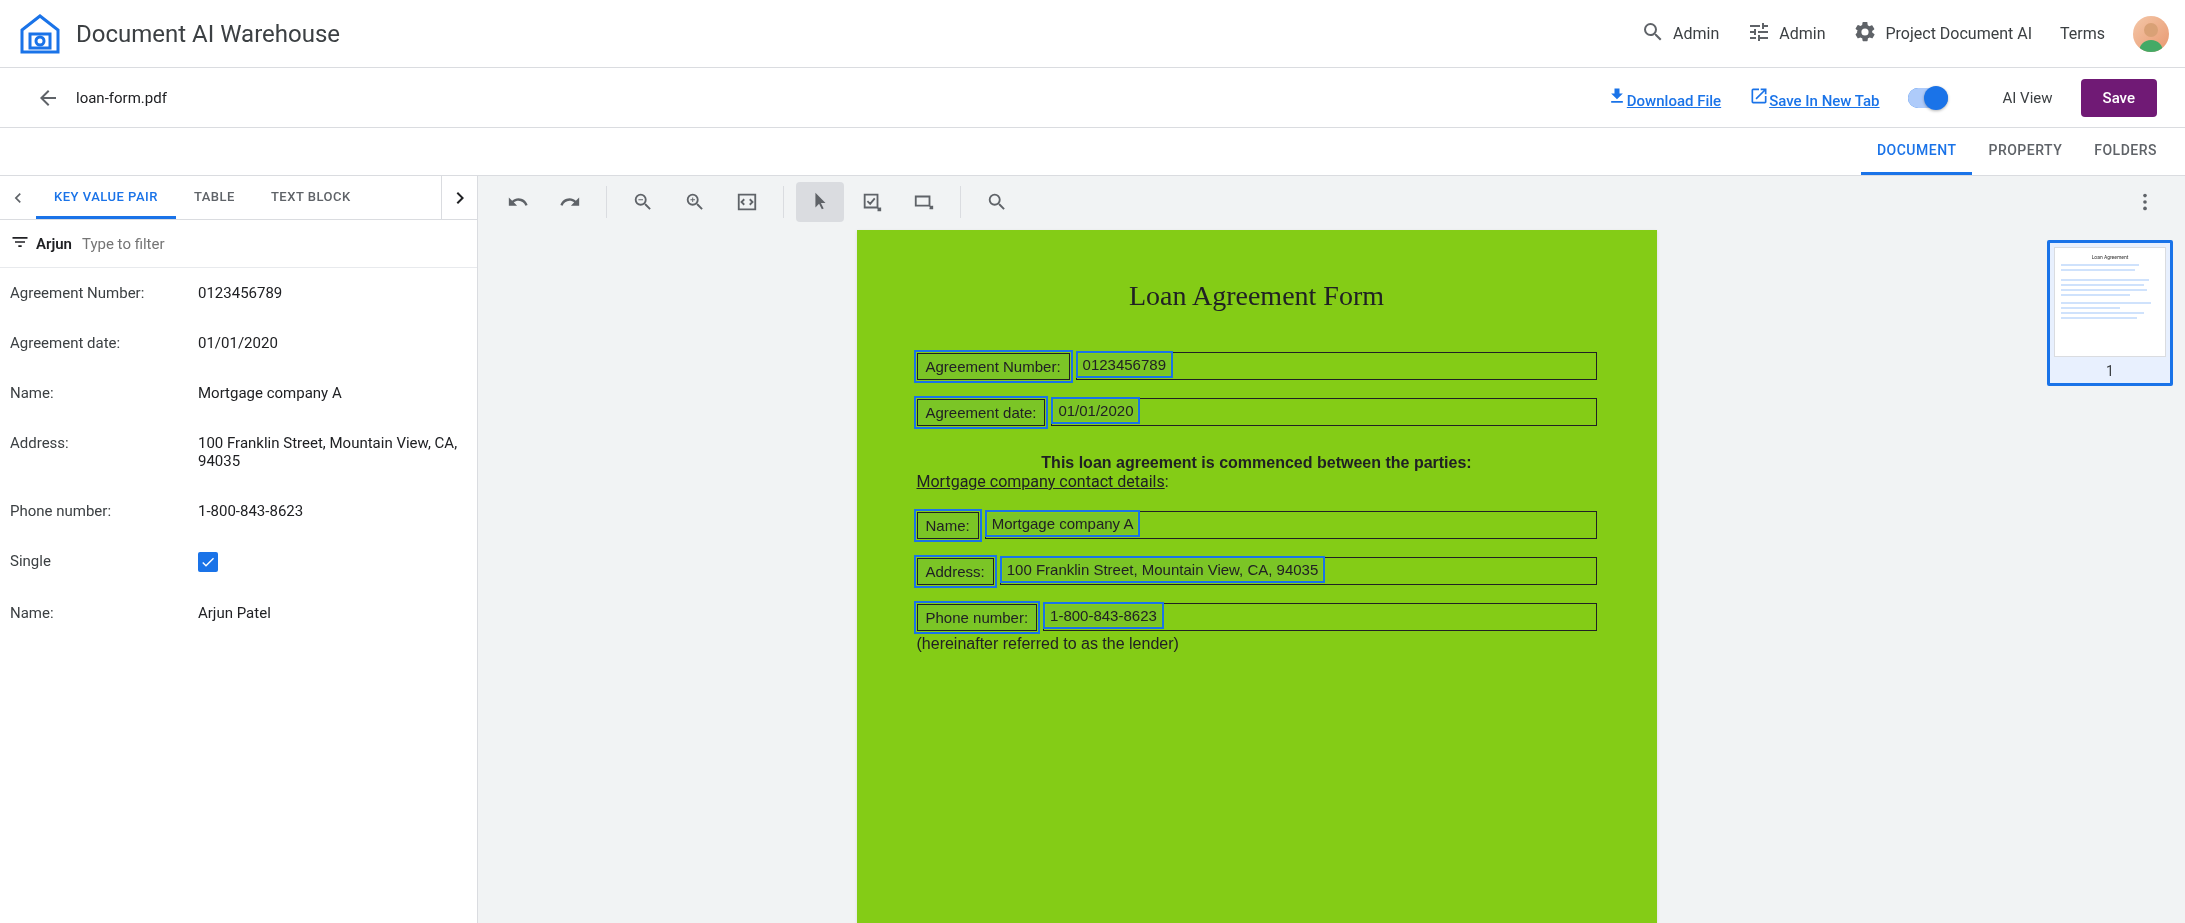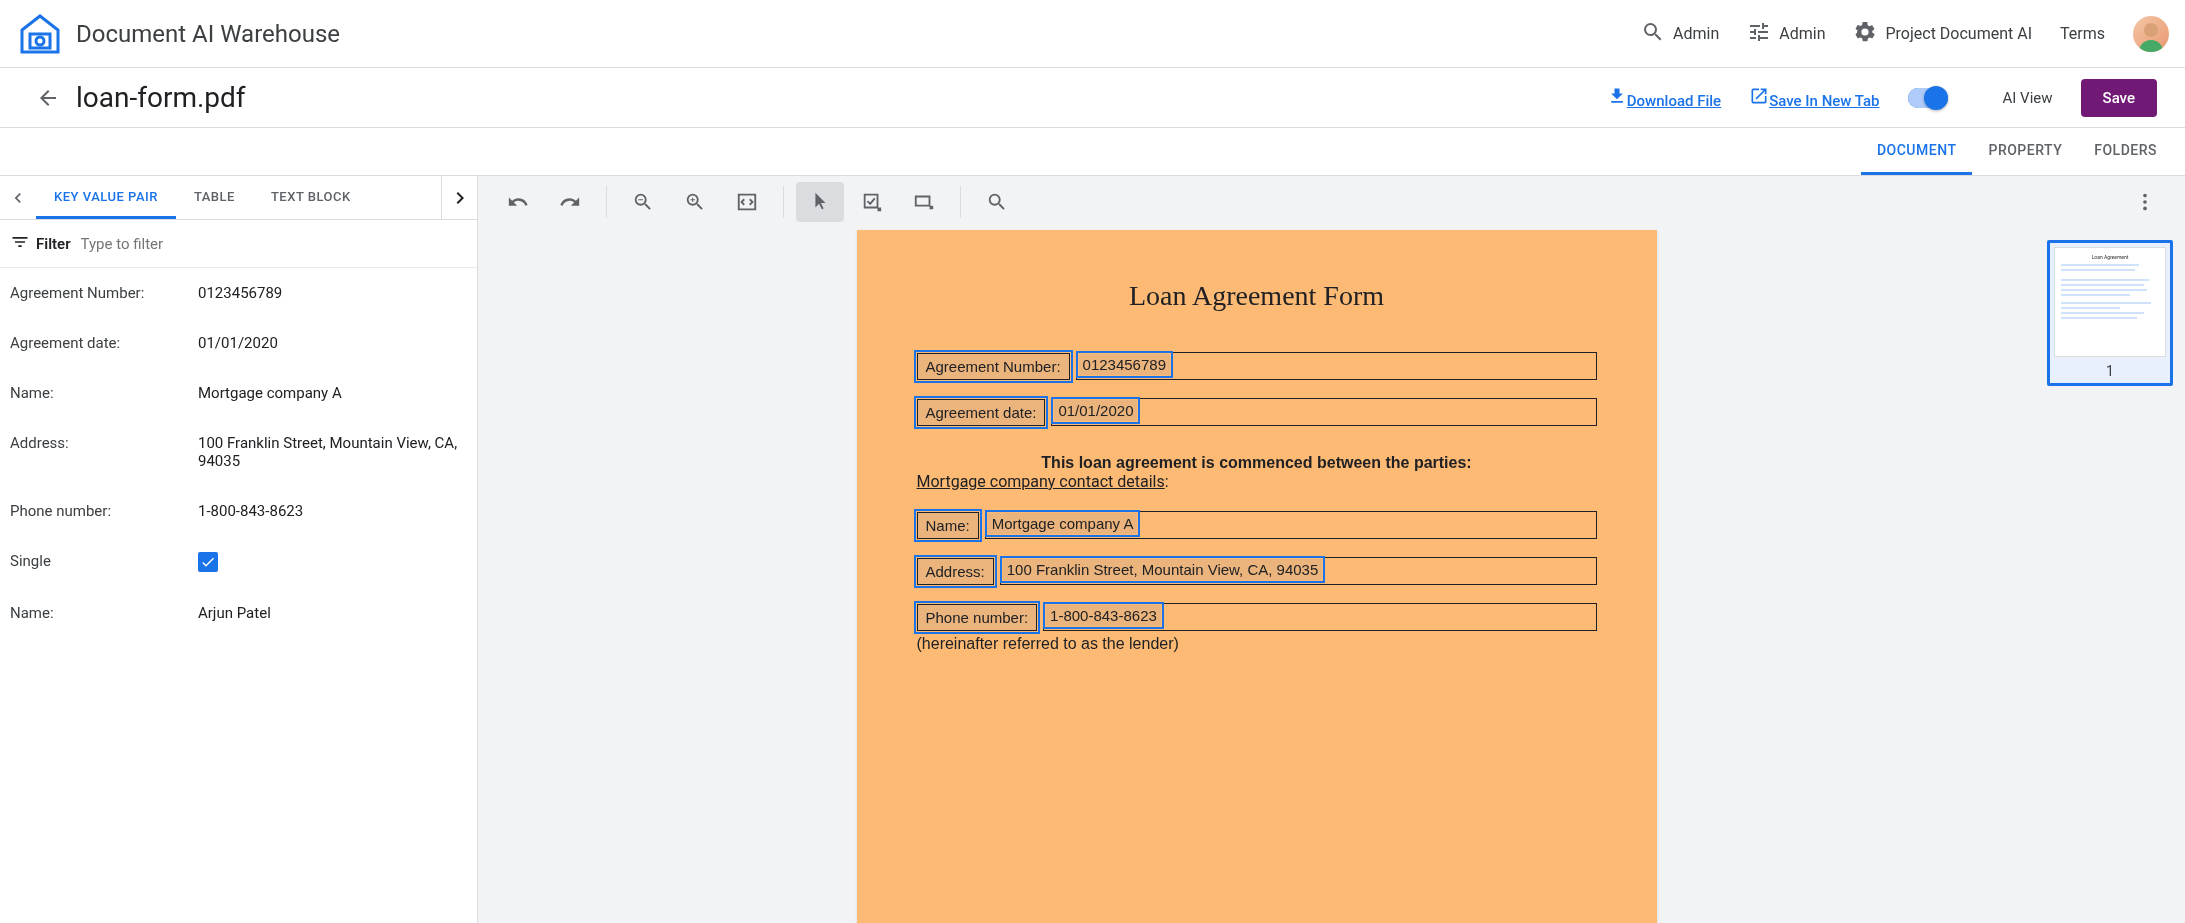--- a/index.html
+++ b/index.html
@@ -10,21 +10,21 @@
 .logo-icon { width: 48px; height: 48px; }
 .logo-text { font-size: 24px; color: #3c4043; font-weight: 400; }
 .topbar-spacer { flex: 1; }
 .topbar-actions { display: flex; align-items: center; gap: 28px; }
 .topbar-action { display: flex; align-items: center; gap: 8px; color: #3c4043; font-size: 16px; cursor: pointer; }
 .topbar-action svg { width: 24px; height: 24px; fill: #5f6368; }
 .avatar { width: 36px; height: 36px; border-radius: 50%; background: linear-gradient(135deg,#f4c7a8,#e89870); display:flex; align-items:center; justify-content:center; overflow:hidden; }
 
 .docbar { display: flex; align-items: center; height: 60px; padding: 0 28px; border-bottom: 1px solid #dadce0; }
 .back-btn { width: 40px; height: 40px; display:flex; align-items:center; justify-content:center; cursor:pointer; margin-right: 8px; }
-.doc-title { font-size: 28px; color: #202124; }
+.doc-title { font-size: 15px; color: #202124; }
 .docbar-spacer { flex: 1; }
 .docbar-actions { display: flex; align-items: center; gap: 28px; }
 .link-action { display:flex; align-items:flex-end; gap:0; color:#1a73e8; font-size:15px; font-weight:500; cursor:pointer;text-decoration:underline; }
 .link-action svg { width:20px; height:20px; fill:#1a73e8; }
 .toggle { position: relative; width: 40px; height: 20px; background:#1a73e8; border-radius: 10px; cursor:pointer; }
 .toggle::after { content:''; position:absolute; right:0; top:-2px; width:24px; height:24px; background:#1a73e8; border-radius:50%; box-shadow:0 1px 3px rgba(0,0,0,.3); }
 .toggle-track { position:absolute; inset:0; background:#aecbfa; border-radius:10px; }
 .ai-view-label { font-size:15px; color:#3c4043;margin-left:45px; }
 .save-btn { background:#701a75; color:#fff; border:none; border-radius:4px; padding: 10px 22px; font-size:15px; font-weight:500; cursor:pointer; }
 
@@ -55,21 +55,21 @@
 .viewer { flex:1; display:flex; flex-direction:column; background:#f1f3f4; }
 .toolbar { height:52px; background:#f1f3f4; display:flex; align-items:center; padding:0 16px; gap:4px; }
 .tool-btn { width:48px; height:40px; display:flex; align-items:center; justify-content:center; border-radius:4px; cursor:pointer; }
 .tool-btn.active { background:#dadce0; }
 .tool-btn svg { width:22px; height:22px; fill:#5f6368; }
 .tool-sep { width:1px; height:32px; background:#dadce0; margin:0 8px; }
 .tool-spacer { flex:1; }
 
 .canvas { flex:1; display:flex; overflow:auto; position:relative; }
 .page-wrap { flex:1; display:flex; justify-content:center; padding:0; }
-.page { width:800px; background:#fdba74; padding:50px 60px; box-shadow:0 1px 3px rgba(0,0,0,.1); margin-top:2px; }
+.page { width:800px; background:#84cc16; padding:50px 60px; box-shadow:0 1px 3px rgba(0,0,0,.1); margin-top:2px; }
 .page-title { text-align:center; font-size:28px; font-family:Georgia,serif; margin-bottom:40px; }
 .form-row { display:flex; align-items:center; margin-bottom:18px; gap:6px; }
 .field-box { border:1px solid #202124; padding:4px 8px; font-size:15px; font-family:Arial,sans-serif; }
 .hl { outline:2px solid #1a73e8; outline-offset:1px; background:rgba(26,115,232,.08); }
 .form-line { flex:1; border:1px solid #202124; height:28px; }
 .form-text { font-size:16px; font-family:Arial,sans-serif; }
 .bold { font-weight:700; }
 .underline { text-decoration:underline; }
 .centered { text-align:center; }
 
@@ -178,21 +178,21 @@
         <svg viewBox="0 0 24 24" width="24" height="24" fill="#202124">
             <path d="M8.59 16.59L10 18l6-6-6-6-1.41 1.41L13.17 12z"></path>
           </svg>
       </div>
     </div>
     <div class="filter-row">
       <div class="filter-label">
         <span><svg viewBox="0 0 24 24" width="20" height="20" fill="#202124">
               <path d="M10 18h4v-2h-4v2zM3 6v2h18V6H3zm3 7h12v-2H6v2z"></path>
             </svg></span>
-        <span>Filter</span>
+        <span>Arjun</span>
       </div>
       <input class="filter-input" placeholder="Type to filter" style="">
     </div>
     <div class="kv-list" id="kv-list">
         <div class="kv-row">
           <div class="kv-key">Agreement Number:</div>
           <div class="kv-val">0123456789</div>
         </div>
         <div class="kv-row">
           <div class="kv-key">Agreement date:</div>

